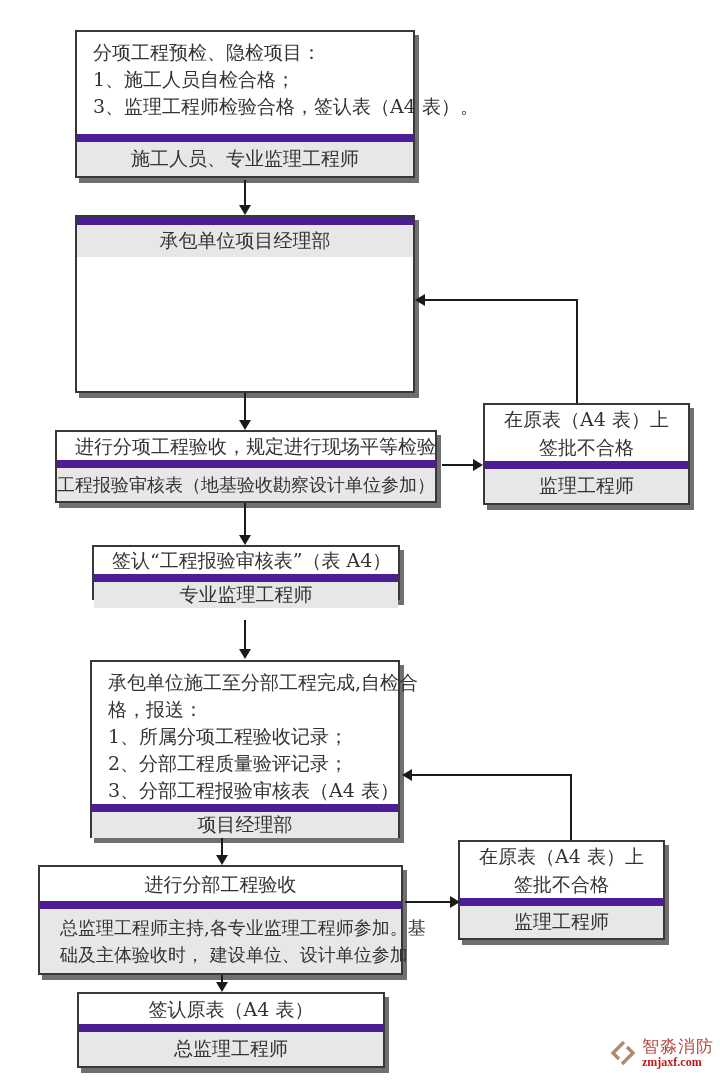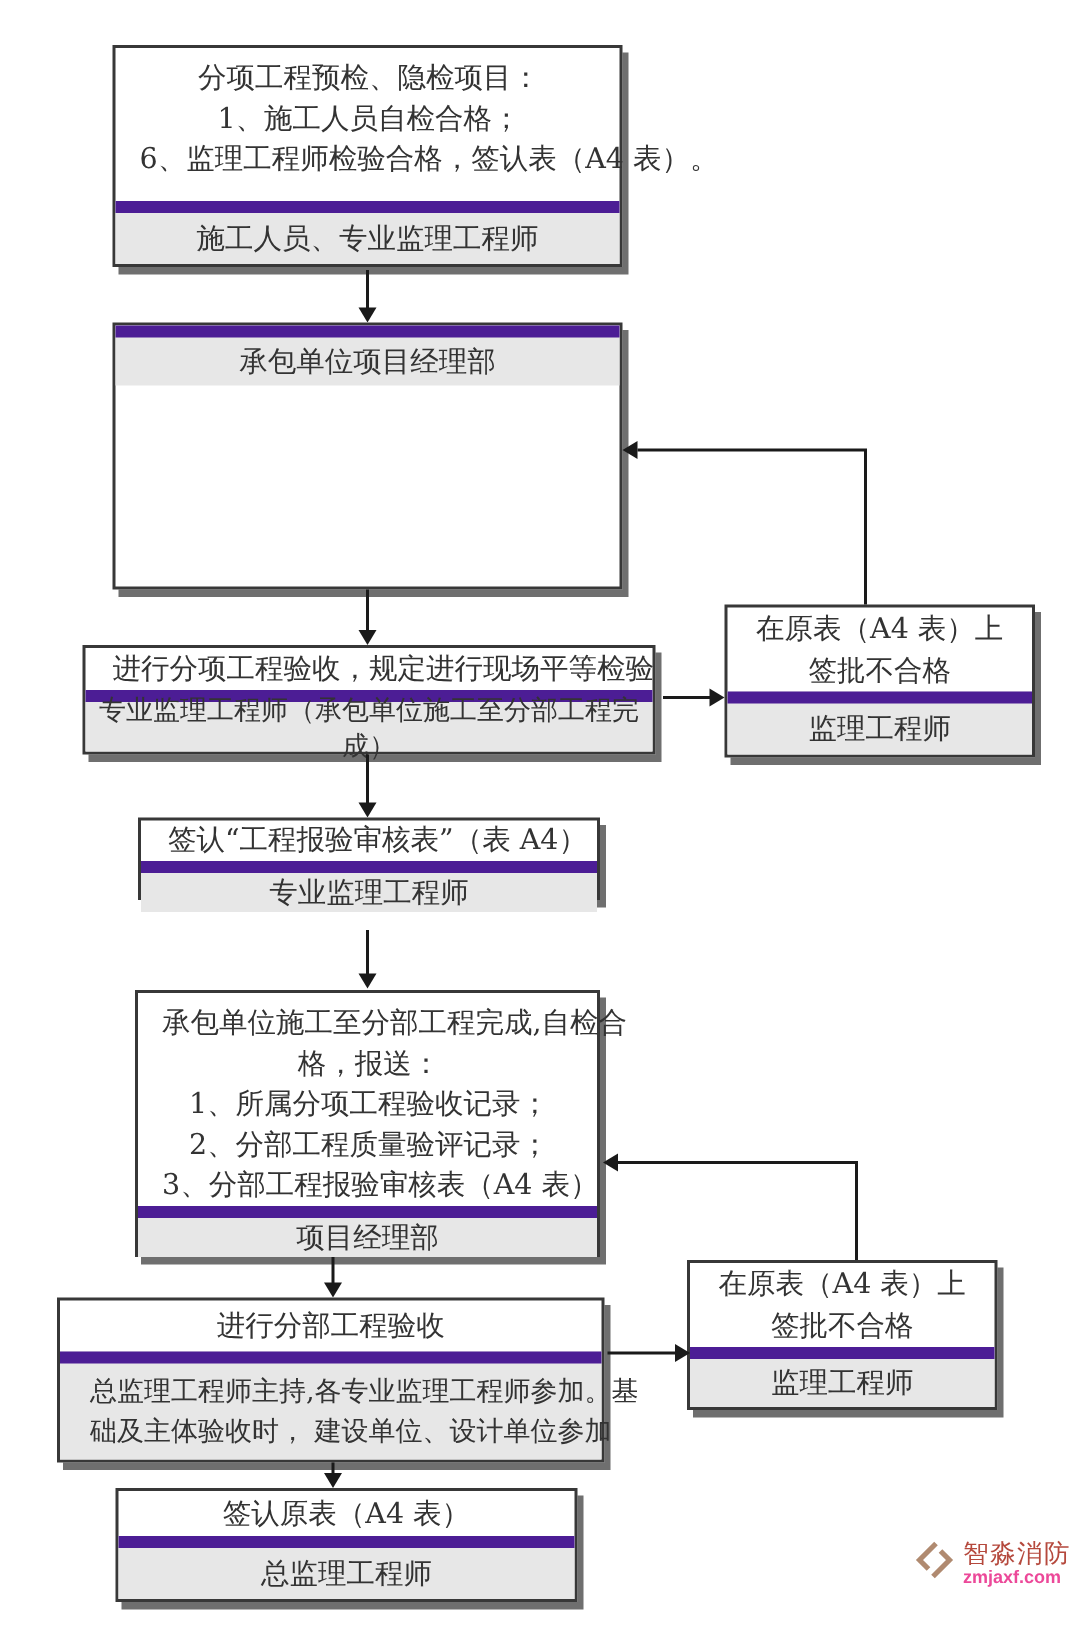--- a/index.html
+++ b/index.html
@@ -5,70 +5,70 @@
   html,body{margin:0;padding:0;background:#ffffff;}
   .canvas{
     position:relative;width:720px;height:1092px;background:#ffffff;overflow:hidden;
     font-family:"DejaVu Serif","Liberation Serif",serif;color:#333333;
   }
   .fbox{
     position:absolute;box-sizing:border-box;background:#ffffff;
     border:2px solid #383838;box-shadow:4px 5px 0 0 #6f6f6f;
     display:flex;flex-direction:column;
   }
-  .fbody{flex:1;padding:7px 14px 0 16px;font-size:19px;line-height:27px;text-align:center;}
+  .fbody{flex:1;padding:7px 14px 0 16px;font-size:19px;line-height:27px;}
   .fbody.center{padding:0 18px;display:flex;flex-direction:column;justify-content:center;text-align:center;}
   .fline{white-space:nowrap;}
   .ffoot{
     background:#e7e7e7;border-top:8px solid #4c1d95;text-align:center;
     font-size:19px;display:flex;align-items:center;justify-content:center;
   }
   .ffoot.multiline{display:block;text-align:left;padding:5px 8px 0 20px;line-height:27px;font-size:18px;}
   .ln{position:absolute;background:#1a1a1a;}
   .ah{position:absolute;width:0;height:0;}
   .ah-down{border-left:6px solid transparent;border-right:6px solid transparent;border-top:10px solid #1a1a1a;}
   .ah-left{border-top:6px solid transparent;border-bottom:6px solid transparent;border-right:10px solid #1a1a1a;}
   .ah-right{border-top:6px solid transparent;border-bottom:6px solid transparent;border-left:10px solid #1a1a1a;}
   .watermark{
-    position:absolute;right:6px;bottom:32px;display:flex;align-items:center;gap:4px;
+    position:absolute;right:6px;bottom:20px;display:flex;align-items:flex-start;gap:4px;
     font-family:"Liberation Sans","DejaVu Sans",sans-serif;
   }
   .wm-text{display:flex;flex-direction:column;line-height:1.05;}
   .wm-brand{font-size:17px;color:#b5493d;letter-spacing:1px;}
-  .wm-domain{font-size:12px;font-weight:bold;color:#ec4899;font-family:Liberation Sans, sans-serif;}
+  .wm-domain{font-size:12px;font-weight:bold;color:#b91c1c;font-family:Liberation Serif, serif;}
 </style>
 </head>
 <body>
 
 <div class="canvas">
 
   <div class="fbox" style="left:75px;top:30px;width:340px;height:148px;">
     <div class="fbody">
       <div class="fline">分项工程预检、隐检项目：</div>
       <div class="fline">1、施工人员自检合格；</div>
-      <div class="fline">6、监理工程师检验合格，签认表（A4 表）。</div>
+      <div class="fline">3、监理工程师检验合格，签认表（A4 表）。</div>
     </div>
     <div class="ffoot" style="height:34px;">施工人员、专业监理工程师</div>
   </div>
 
   <div class="ln" style="left:244px;top:180px;width:2px;height:26px;"></div>
   <div class="ah ah-down" style="left:239px;top:205px;"></div>
 
   <div class="fbox" style="left:75px;top:215px;width:340px;height:178px;">
     <div class="ffoot" style="height:32px;">承包单位项目经理部</div>
   </div>
 
   <div class="ln" style="left:244px;top:393px;width:2px;height:28px;"></div>
   <div class="ah ah-down" style="left:239px;top:420px;"></div>
 
   <div class="fbox" style="left:55px;top:430px;width:382px;height:73px;justify-content:space-between;">
     <div class="fbody center">
       <div class="fline">进行分项工程验收，规定进行现场平等检验</div>
     </div>
-    <div class="ffoot" style="height:33px;font-size:18px;">专业监理工程师（承包单位施工至分部工程完成）</div>
+    <div class="ffoot" style="height:33px;font-size:18px;">工程报验审核表（地基验收勘察设计单位参加）</div>
   </div>
 
   <div class="ln" style="left:244px;top:503px;width:2px;height:33px;"></div>
   <div class="ah ah-down" style="left:239px;top:535px;"></div>
 
   <div class="fbox" style="left:92px;top:545px;width:308px;height:55px;">
     <div class="fbody center">
       <div class="fline">签认“工程报验审核表”（表 A4）</div>
     </div>
     <div class="ffoot" style="height:34px;">专业监理工程师</div>

